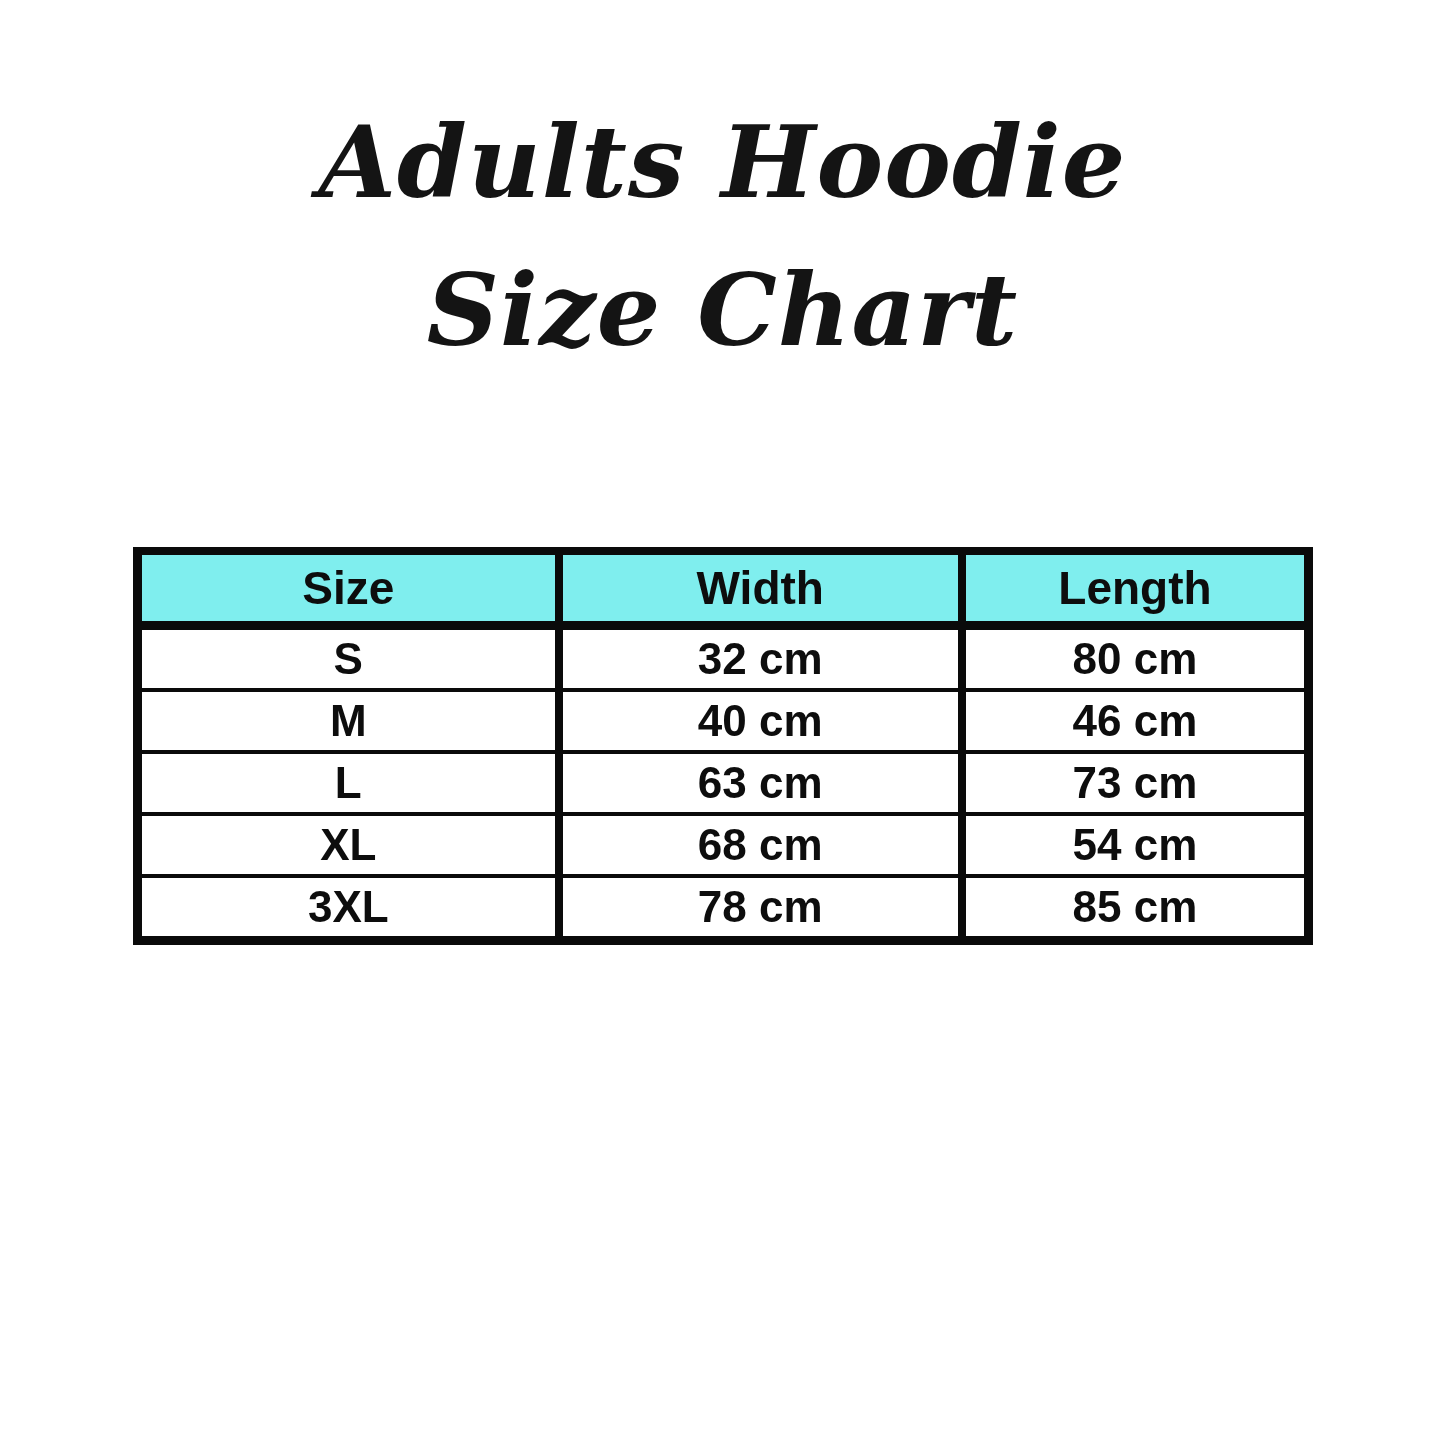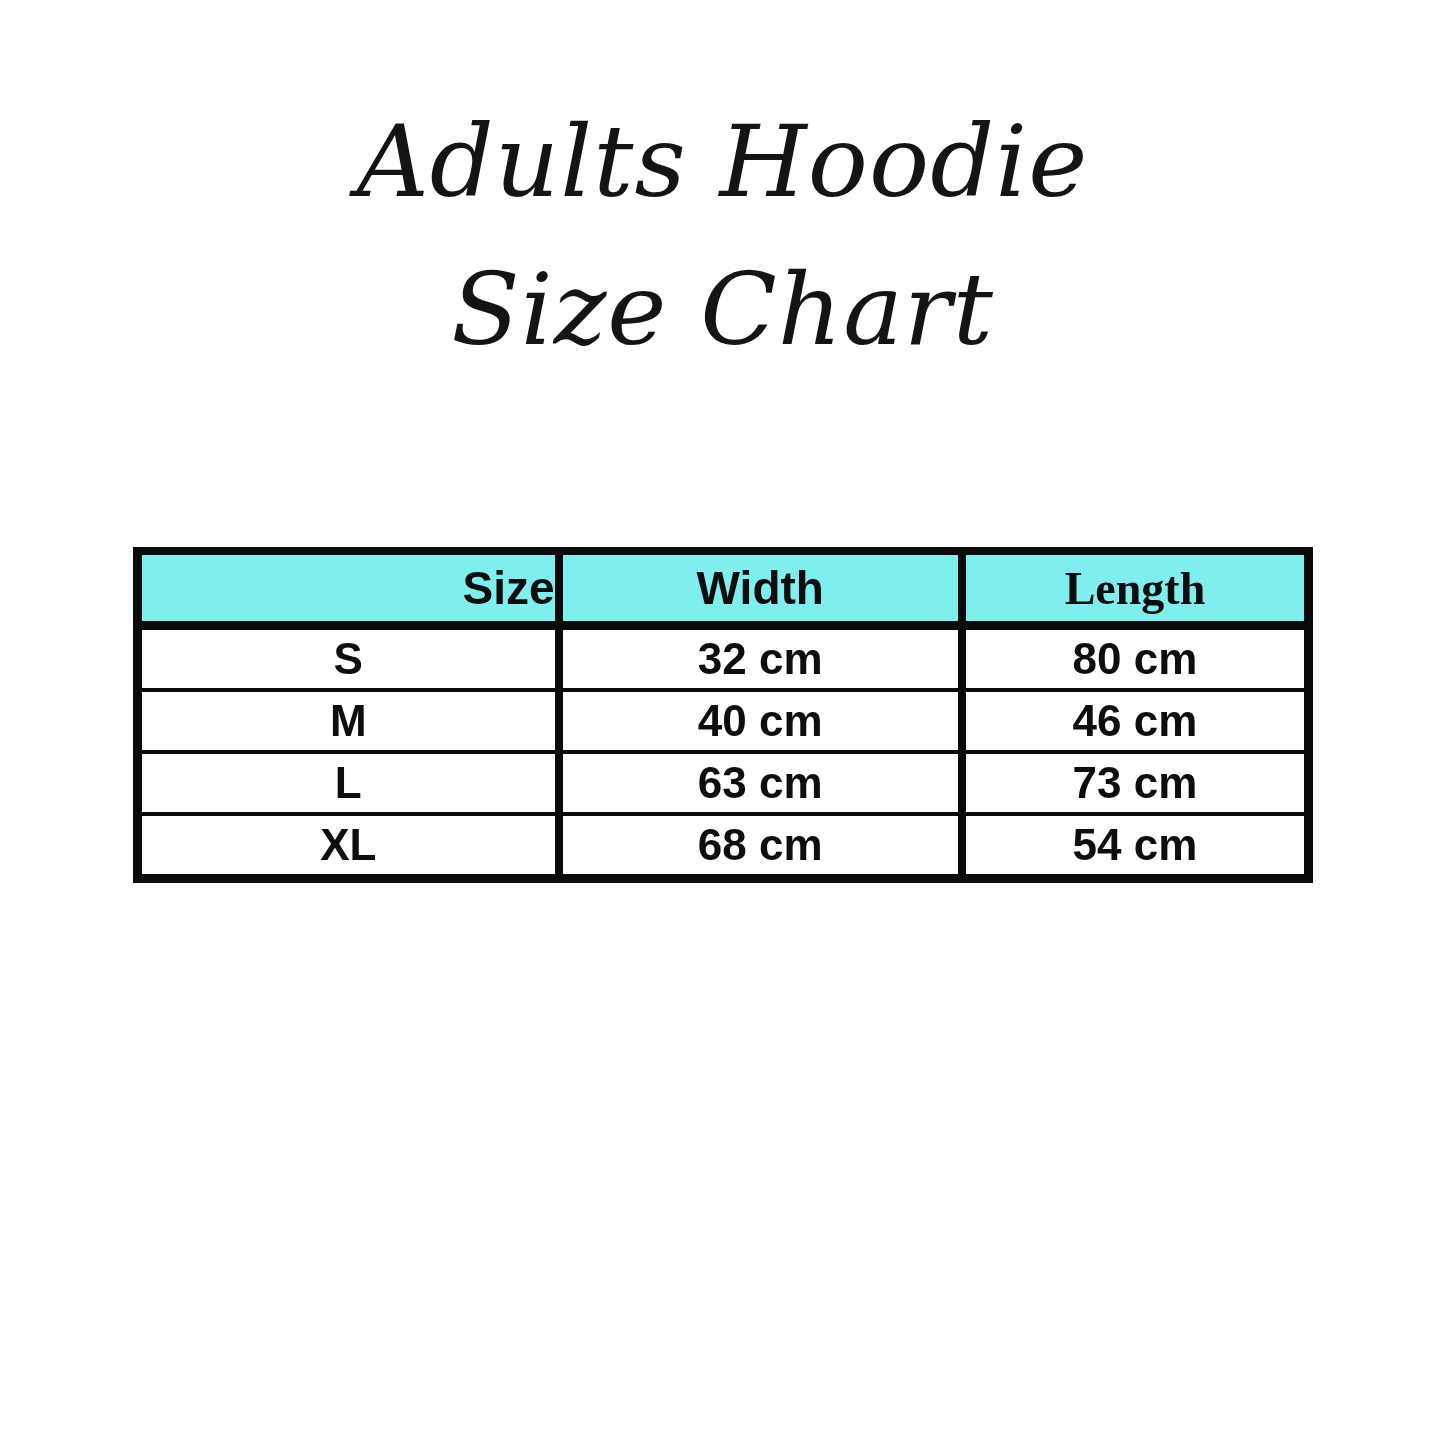--- a/index.html
+++ b/index.html
@@ -18,21 +18,21 @@
     background: #ffffff;
   }
   .title {
     position: absolute;
     top: 88px;
     left: 0;
     width: 100%;
     text-align: center;
     font-family: "DejaVu Serif", serif;
     font-style: italic;
-    font-weight: normal;
+    font-weight: bold;
     font-size: 100px;
     line-height: 1.48;
     color: #141414;
     margin: 0;
     letter-spacing: 1px;
   }
   .size-table {
     position: absolute;
     left: 133px;
     top: 547px;
@@ -58,23 +58,23 @@
     height: 66px;
     border-top-width: 8px;
     border-bottom-width: 9px;
   }
   .size-table td {
     background: #ffffff;
     font-size: 44px;
     font-weight: bold;
     height: 58px;
   }
-  .size-table .col-size   { width: 36%; text-align: right; }
+  .size-table .col-size   { width: 36%; }
   .size-table .col-width  { width: 34.5%; }
-  .size-table .col-length { width: 29.5%; font-family: Liberation Serif, serif; }
+  .size-table .col-length { width: 29.5%; }
   .size-table tr:last-child td { border-bottom-width: 9px; }
   .size-table tr td:first-child,
   .size-table tr th:first-child { border-left-width: 9px; }
   .size-table tr td:last-child,
   .size-table tr th:last-child { border-right-width: 9px; }
 </style>
 </head>
 <body>
 
 <div class="page">
@@ -106,16 +106,21 @@
       <tr>
         <td>L</td>
         <td>63 cm</td>
         <td>73 cm</td>
       </tr>
       <tr>
         <td>XL</td>
         <td>68 cm</td>
         <td>54 cm</td>
       </tr>
+      <tr>
+        <td>3XL</td>
+        <td>78 cm</td>
+        <td>85 cm</td>
+      </tr>
     </tbody>
   </table>
 
 </div>
 
 </body></html>

